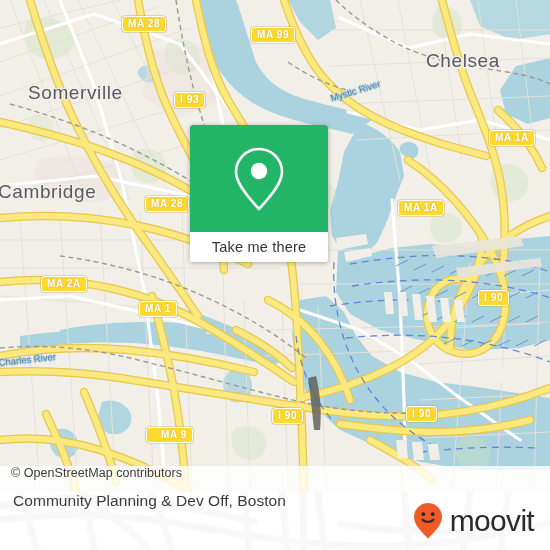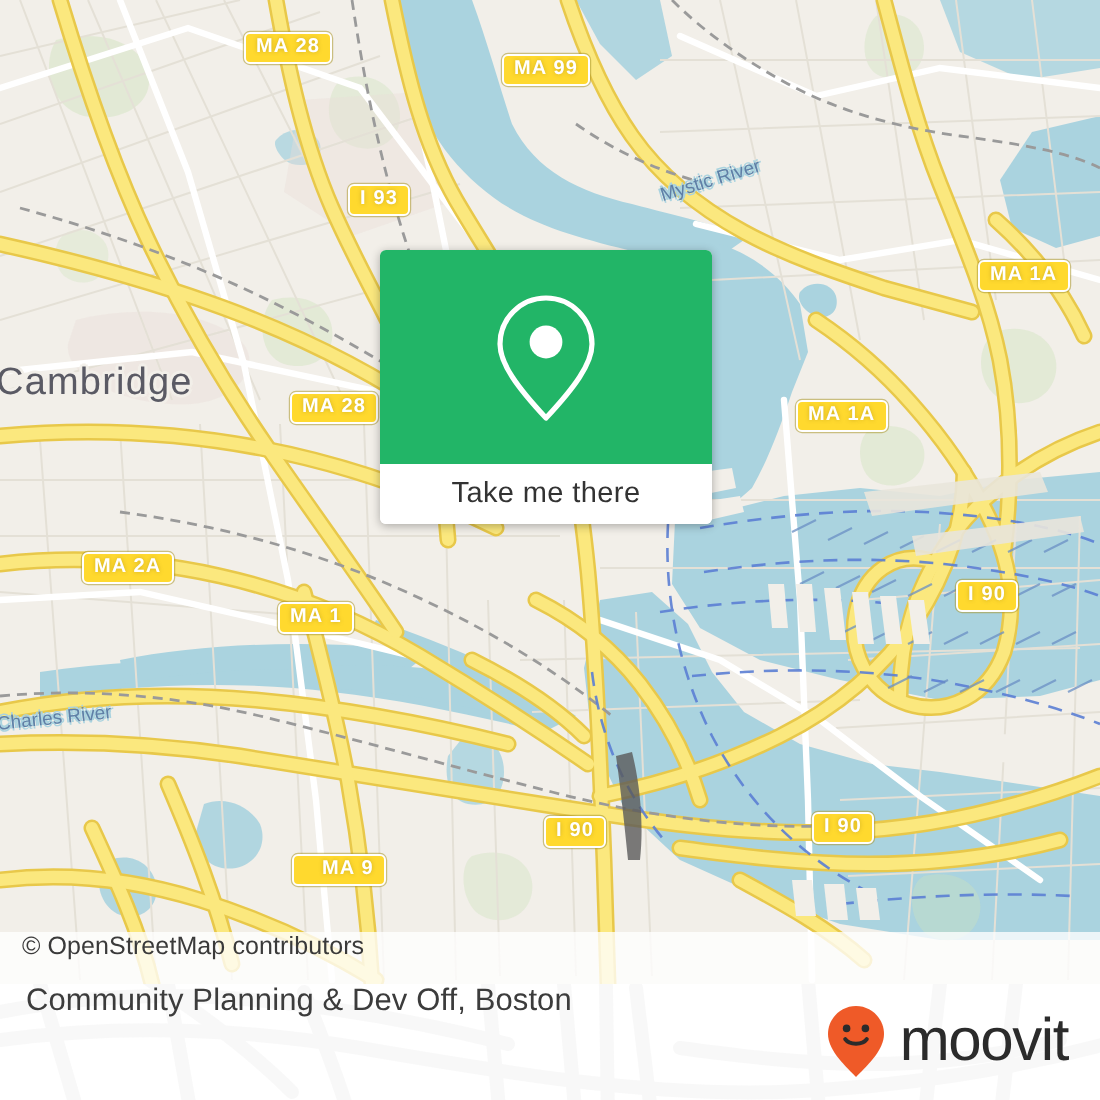--- a/index.html
+++ b/index.html
@@ -64,21 +64,21 @@
     white-space: nowrap;
     box-shadow: 0 0 0 0.6px rgba(170,150,40,0.55);
     text-shadow: 0 0 2px rgba(120,100,20,0.35);
   }
 
   
   #popup-card {
     position: absolute;
     left: 190px;
     top: 125px;
-    width: 166px;
+    width: 138px;
     border-radius: 3px;
     overflow: hidden;
     box-shadow: 0 1px 5px rgba(0,0,0,0.30);
     background: #ffffff;
   }
   #popup-green {
     height: 107px;
     background: #22b567;
     display: flex;
     align-items: center;
@@ -410,21 +410,23 @@
           <path d="M456,268 L540,258 L542,266 L458,278 Z"></path>
         </g>
 
         <g fill="#5a5a5a" opacity="0.8">
           <path d="M316,376 C320,392 322,412 320,430 L314,430 C312,410 310,392 308,378 Z"></path>
         </g>
 
       </g>
     </svg>
 
+    <div class="place-label place-city-big" style="left:28px; top:82px;">Somerville</div>
     <div class="place-label place-city-big" style="left:-2px; top:181px;">Cambridge</div>
+    <div class="place-label place-city-big" style="left:426px; top:50px;">Chelsea</div>
 
     <div class="place-label place-water" style="left:329px; top:93px; transform:rotate(-17deg); transform-origin:left top;">Mystic River</div>
     <div class="place-label place-water" style="left:-2px; top:357px; transform:rotate(-6deg); transform-origin:left top;">Charles River</div>
 
     <div class="shield" style="left:122px; top:16px;">MA 28</div>
     <div class="shield" style="left:251px; top:4px;margin-top:23px;">MA 99</div>
     <div class="shield" style="left:174px; top:92px;">I 93</div>
     <div class="shield" style="left:489px; top:130px;">MA 1A</div>
     <div class="shield" style="left:145px; top:196px;">MA 28</div>
     <div class="shield" style="left:398px; top:200px;">MA 1A</div>

